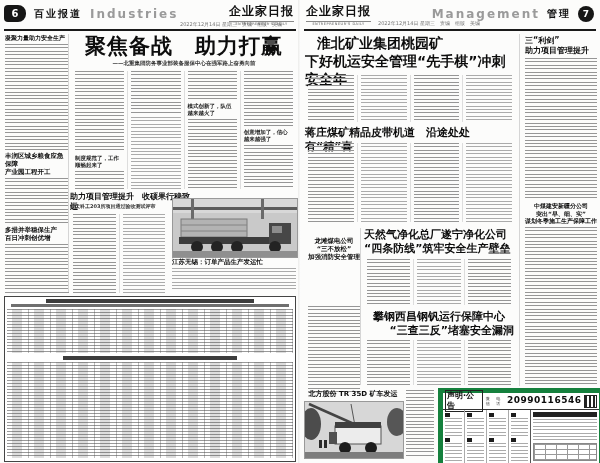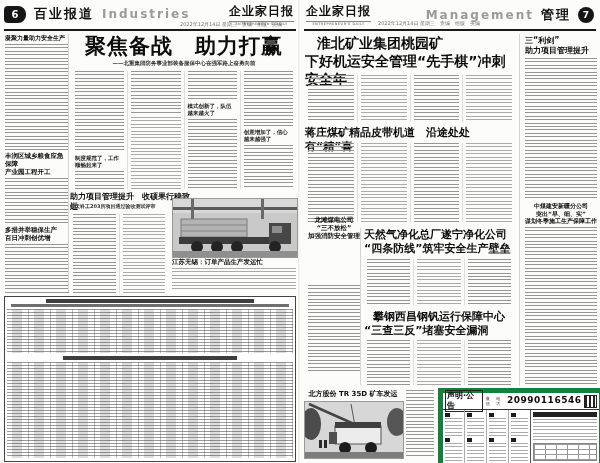--- a/index.html
+++ b/index.html
@@ -16,21 +16,21 @@
   .cols>div{flex:1;}
   .cols>div+div{border-left:1px solid #ddd;}
   .colstack{display:flex;flex-direction:column;gap:2px;padding:0 3px;}
   .xh{font-size:5.5px;font-weight:bold;color:#222;line-height:1.3;}
   .masthead .m-cn{font-size:12px;font-weight:bold;letter-spacing:1px;font-family:"DejaVu Serif","Liberation Serif",serif;}
   .masthead .m-en{font-size:3.5px;color:#555;letter-spacing:.5px;border-top:1px solid #888;margin-top:1px;}
   .badge-sq{width:22px;height:17px;background:#161616;border-radius:4px 8px 8px 4px;color:#fff;
             display:flex;align-items:center;justify-content:center;font-size:10px;font-weight:bold;}
   .badge-circ{width:16px;height:16px;background:#161616;border-radius:50%;color:#fff;
             display:flex;align-items:center;justify-content:center;font-size:9px;font-weight:bold;}
-  .sec-cn{font-size:13px;font-weight:bold;letter-spacing:2px;}
+  .sec-cn{font-size:10px;font-weight:bold;letter-spacing:2px;}
   .sec-en{font-size:12px;color:#9a9a9a;letter-spacing:2px;font-weight:bold;}
   .dateline{font-size:5px;color:#777;white-space:nowrap;}
   
   .grid{background-image:
       repeating-linear-gradient(to bottom, rgba(70,70,70,.55) 0,rgba(70,70,70,.55) 1px,transparent 1px,transparent 3px),
       repeating-linear-gradient(to right, #ffffff 0,#ffffff 5px,#dedede 5px,#dedede 15px,#ffffff 15px,#ffffff 21px,#bfbfbf 21px,#bfbfbf 22px);}
   .tstrip{background:#3d3d3d;height:4px;margin:0 auto;}
   .tstrip2{background:#6f6f6f;height:3px;margin:1px auto;}
   .bk{display:block;width:5px;height:4px;background:#1c1c1c;margin:1px 0;}
   .adcol{display:flex;flex-direction:column;padding:2px;}
@@ -204,21 +204,21 @@
         <div class="tx light" style="flex:1;"></div>
       </div>
     <div class="colstack">
         <div class="tx" style="flex:1;"></div>
       </div>
     <div class="colstack">
         <div class="tx light" style="flex:1;"></div>
       </div>
   </div>
 
-  <div class="abs colstack" style="left:5px;top:216px;width:52px;height:157px;gap:45px;">
+  <div class="abs colstack" style="left:5px;top:237px;width:52px;height:157px;gap:45px;">
     <div class="hd" style="font-size:6.5px;text-align:center;">
       <div>龙滩煤电公司</div>
       <div>“三不放松”</div>
       <div>加强消防安全管理</div>
     </div>
     <div class="tx" style="flex:1;"></div>
   </div>
   <div class="abs" style="left:60px;top:228px;height:157px;border-left:1px solid #d5d5d5;"></div>
 
   <div class="abs hd" style="left:64px;top:242px;width:150px;font-size:11px;">“四条防线”筑牢安全生产壁垒</div>
@@ -229,21 +229,21 @@
       </div>
     <div class="colstack">
         <div class="tx light" style="flex:1;"></div>
       </div>
     <div class="colstack">
         <div class="tx" style="flex:1;"></div>
       </div>
   </div>
 
   <div class="abs hd" style="left:64px;top:310px;width:150px;font-size:11px;text-align:center;">攀钢西昌钢钒运行保障中心</div>
-  <div class="abs hd" style="left:64px;top:324px;width:150px;font-size:11px;text-align:left;">“三查三反”堵塞安全漏洞</div>
+  <div class="abs hd" style="left:64px;top:324px;width:150px;font-size:11px;text-align:right;">“三查三反”堵塞安全漏洞</div>
   <div class="abs cols" style="left:64px;top:340px;width:150px;height:45px;">
     <div class="colstack">
         <div class="tx" style="flex:1;"></div>
       </div>
     <div class="colstack">
         <div class="tx light" style="flex:1;"></div>
       </div>
     <div class="colstack">
         <div class="tx" style="flex:1;"></div>
       </div>

